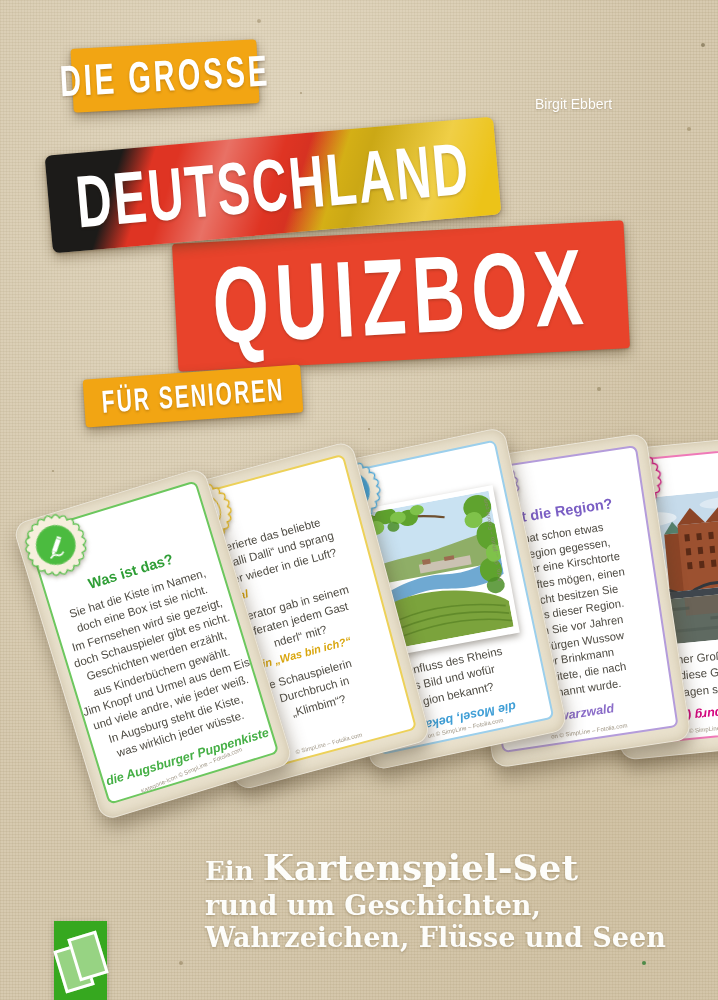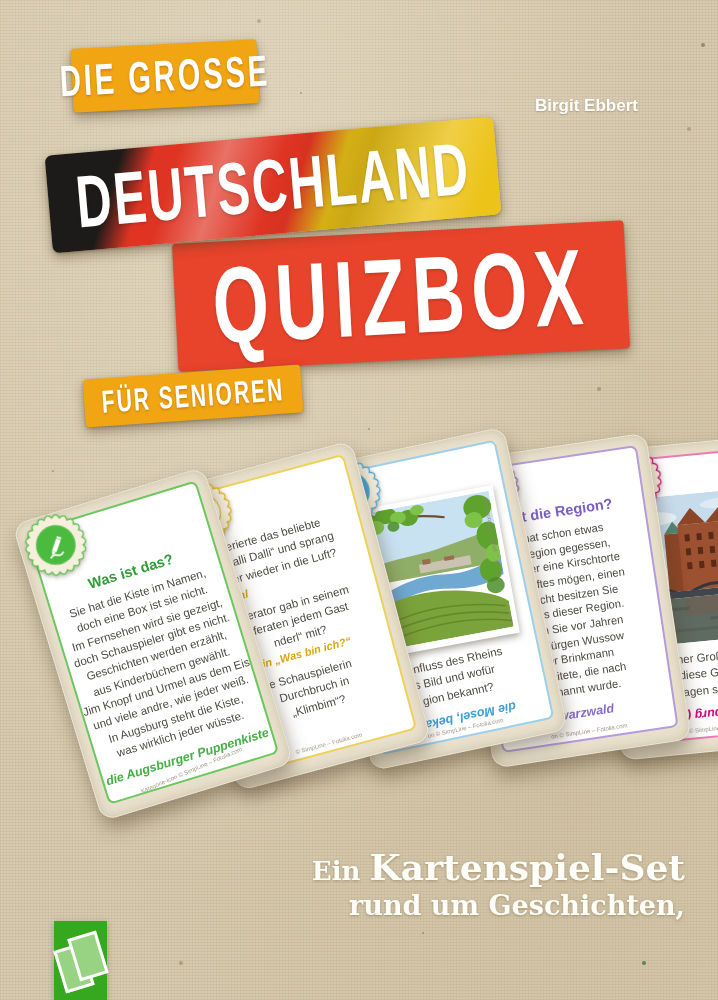--- a/index.html
+++ b/index.html
@@ -29,21 +29,21 @@
   .banner-flag{left:48px;top:136px;width:450px;height:98px;transform:rotate(-5deg);border-radius:7px;
     background:linear-gradient(112deg,#1c1b19 0 16%,#df3423 23% 55%,#ecc318 63% 100%);z-index:6;}
   .banner-flag::after{content:"";position:absolute;inset:0;border-radius:inherit;
     background:linear-gradient(112deg, rgba(255,255,255,0) 28%, rgba(255,255,255,.30) 38%,
       rgba(255,255,255,0) 50%, rgba(0,0,0,.14) 68%, rgba(255,255,255,.20) 84%, rgba(255,255,255,0) 95%);}
   .banner-flag .stamp{font-size:49px;letter-spacing:2px;}
   .banner-main{left:175px;top:232px;width:452px;height:128px;transform:rotate(-3deg);background:#e8432b;z-index:5;}
   .banner-main .stamp{font-size:72px;letter-spacing:7px;}
   .banner-sub{left:84px;top:372px;width:218px;height:48px;transform:rotate(-4deg);background:#f2a513;z-index:7;}
   .banner-sub .stamp{font-size:21px;letter-spacing:2px;}
-  .author{position:absolute;left:535px;top:96px;color:#fff;font-size:17px;font-weight:bold;
+  .author{position:absolute;left:535px;top:96px;color:#fff;font-size:14px;font-weight:normal;
     text-shadow:0 1px 2px rgba(100,80,40,.35);}
   
   .card{position:absolute;width:200px;height:310px;border-radius:15px;background:#e9e1cd;
     transform-origin:0 0;transform:rotate(var(--rot));
     box-shadow:inset 0 0 0 1px rgba(255,255,255,.45), inset 0 0 12px rgba(140,120,80,.35),
       0 10px 18px rgba(75,60,35,.45);}
   .panel{position:absolute;left:11px;right:11px;top:11px;bottom:14px;background:#fff;
     border:2.5px solid var(--frame);border-radius:7px;overflow:hidden;text-align:center;}
   .badge{position:absolute;left:3px;top:-1px;width:66px;height:66px;z-index:3;
     filter:drop-shadow(0 2px 2px rgba(60,45,20,.35));}
@@ -61,21 +61,21 @@
   .qblock{margin-bottom:2px;}
   .photo-mat{margin:40px auto 0;width:140px;padding:5px 5px 7px;background:#fff;position:relative;
     box-shadow:0 3px 7px rgba(40,30,15,.4);transform:rotate(1.5deg);}
   .photo-mat svg{display:block;}
   .photo-credit-v{position:absolute;right:7px;top:12px;writing-mode:vertical-rl;transform:rotate(180deg);
     font-size:5.5px;color:#8b8575;letter-spacing:.3px;}
   .photo-wide{margin-top:38px;width:100%;height:148px;}
   .photo-wide svg{display:block;width:100%;height:100%;}
   .gap8{height:8px;}
   
-  .tagline{position:absolute;left:205px;top:845px;width:480px;text-align:right;color:#fdfdfa;
+  .tagline{position:absolute;left:205px;top:845px;width:480px;text-align:left;color:#fdfdfa;
     font-family:"DejaVu Serif", serif;font-weight:bold;text-shadow:0 1px 3px rgba(100,80,40,.4);}
   .tag1{font-size:26px;line-height:1.25;}
   .tag1 .big{font-size:36px;}
   .tag2{font-size:27px;line-height:1.2;}
   .logo{position:absolute;left:54px;top:921px;width:53px;height:79px;background:#36a81f;
     box-shadow:0 2px 6px rgba(60,50,25,.3);}
   .logo .lr{position:absolute;width:24px;height:38px;background:#97d383;border:3px solid #fff;
     transform:rotate(-17deg);}
   .lr1{left:5px;top:25px;}
   .lr2{left:19px;top:13px;}
@@ -318,19 +318,20 @@
             <path d="M17.9 8 l1.2 -1.7 3.9 2.9 -1.2 1.6 Z" fill="#ffffff"></path>
             <path d="M9.5 19.5 L8.2 24.4 L12.9 22.4 Z" fill="#ffffff"></path>
             <path d="M6.3 26.6 q3.5 -3.4 7 -1 t7 -1" stroke="#ffffff" stroke-width="1.7" fill="none" stroke-linecap="round"></path>
           </g>
         </svg></span>
   </div>
 
   <div class="tagline">
     <div class="tag1"><span>Ein</span> <span class="big">Kartenspiel-Set</span></div>
     <div class="tag2">rund um Geschichten,</div>
+    <div class="tag2">Wahrzeichen, Flüsse und Seen</div>
   </div>
 
   <div class="logo" style="background: rgb(54, 168, 31);">
     <span class="lr lr1"></span>
     <span class="lr lr2"></span>
   </div>
 </div>
 
 </body></html>

